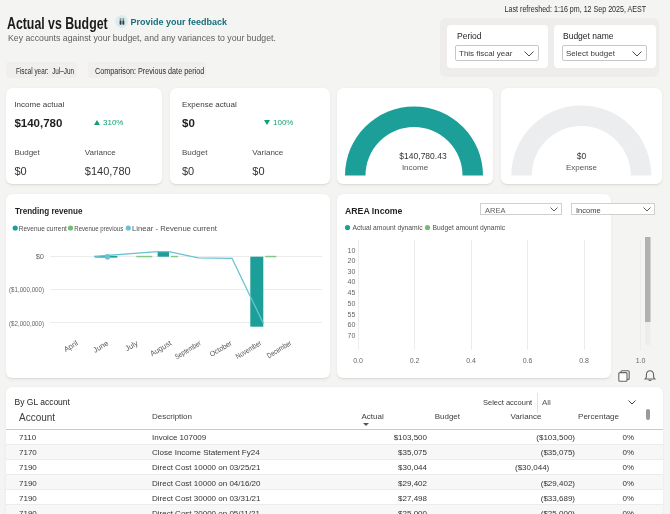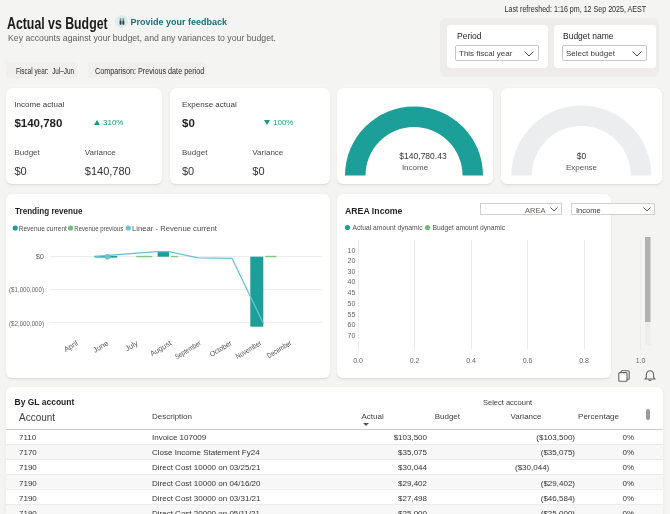--- a/index.html
+++ b/index.html
@@ -129,21 +129,21 @@
       <text transform="translate(226.5,150.5) rotate(-31)" textLength="24.5" lengthAdjust="spacingAndGlyphs">October</text>
       <text transform="translate(256,150.5) rotate(-31)" textLength="28.5" lengthAdjust="spacingAndGlyphs">November</text>
       <text transform="translate(286,150.5) rotate(-31)" textLength="27" lengthAdjust="spacingAndGlyphs">December</text>
     </g>
   </svg>
 </div>
 
 <div class="card" style="left:337px; top:194px; width:274px; height:184px;">
   <div class="abs" style="left:8px; top:10.5px; font-size:9.5px; font-weight:bold; color:#1f1f1f;"><span class="sx" style="transform:scaleX(0.92);">AREA Income</span></div>
   <div class="abs" style="left:143.4px; top:9.4px; width:82px; height:12px; border:1px solid #d2d0ce; background:#fff;">
-    <span style="position:absolute; left:3.6px; top:1.5px; font-size:7.5px; color:#605e5c;margin-left:40px;">AREA</span>
+    <span style="position:absolute; left:3.6px; top:1.5px; font-size:7.5px; color:#605e5c;">AREA</span>
     <svg style="position:absolute; right:3px; top:3px;" width="8" height="5" viewBox="0 0 8 5">
         <path d="M0.5 0.5 L4 4 L7.5 0.5" fill="none" stroke="#4a4a4a" stroke-width="0.9"></path>
       </svg>
   </div>
   <div class="abs" style="left:234.4px; top:9.4px; width:84px; height:12px; border:1px solid #d2d0ce; background:#fff;">
     <span style="position:absolute; left:3.6px; top:1.5px; font-size:7.5px; color:#3b3a39;">Income</span>
     <svg style="position:absolute; right:3px; top:3px;" width="8" height="5" viewBox="0 0 8 5">
         <path d="M0.5 0.5 L4 4 L7.5 0.5" fill="none" stroke="#4a4a4a" stroke-width="0.9"></path>
       </svg>
   </div>
@@ -181,22 +181,28 @@
       <text x="247" y="168.5">0.8</text>
       <text x="303.5" y="168.5">1.0</text>
     </g>
 
     <rect x="308" y="43" width="5.5" height="108" fill="#ededed"></rect>
     <rect x="308" y="43" width="5.5" height="85" fill="#b1b1b1"></rect>
   </svg>
 </div>
 
 <div class="card" style="left:6px; top:387px; width:657px; height:130px; border-radius:6px 6px 0 0;">
-  <div class="abs" style="left:8.5px; top:10px; font-size:8.5px; font-weight:bold; color:#1f1f1f;text-align:right;">By GL account</div>
+  <div class="abs" style="left:8.5px; top:10px; font-size:8.5px; font-weight:normal; color:#1f1f1f;text-align:right;">By GL account</div>
   <div class="abs" style="left:477px; top:10.5px; font-size:7.5px; color:#3b3b3b;">Select account</div>
+  <div class="abs" style="left:531px; top:6px; width:106px; height:20px; border-left:1px solid #e3e3e3;">
+    <span style="position:absolute; left:4px; top:5px; font-size:8px; color:#555;">All</span>
+    <svg style="position:absolute; left:89.7px; top:7px;" width="8" height="5" viewBox="0 0 8 5">
+        <path d="M0.5 0.5 L4 4 L7.5 0.5" fill="none" stroke="#4a4a4a" stroke-width="1"></path>
+      </svg>
+  </div>
 
   <div class="abs" style="left:13px; top:25px; font-size:10px; color:#404040;">Account</div>
   <div class="abs" style="left:146px; top:25px; font-size:8px; color:#404040;">Description</div>
   <div class="abs" style="left:355.5px; top:25px; font-size:8px; color:#404040;">Actual</div>
   <div class="abs" style="left:357px; top:36px; width:0; height:0; border-left:3px solid transparent; border-right:3px solid transparent; border-top:3.6px solid #555;"></div>
   <div class="abs" style="left:394px; top:25px; width:60px; text-align:right; font-size:8px; color:#404040;">Budget</div>
   <div class="abs" style="left:475.5px; top:25px; width:60px; text-align:right; font-size:8px; color:#404040;">Variance</div>
   <div class="abs" style="left:553px; top:25px; width:60px; text-align:right; font-size:8px; color:#404040;">Percentage</div>
   <div class="abs" style="left:0; top:41.5px; width:657px; border-top:1px solid #c9c9c9;"></div>
 
@@ -226,21 +232,21 @@
       <span style="position:absolute;left:13px;top:3.9px;">7190</span>
       <span style="position:absolute;left:146px;top:3.9px;">Direct Cost 10000 on 04/16/20</span>
       <span style="position:absolute;left:361px;top:3.9px;width:60px;text-align:right;">$29,402</span>
       <span style="position:absolute;left:509px;top:3.9px;width:60px;text-align:right;">($29,402)</span>
       <span style="position:absolute;left:568px;top:3.9px;width:60px;text-align:right;">0%</span>
     </div>
     <div style="position:relative; height:15.05px; border-bottom:1px solid #ececec; background:#fff;">
       <span style="position:absolute;left:13px;top:3.9px;">7190</span>
       <span style="position:absolute;left:146px;top:3.9px;">Direct Cost 30000 on 03/31/21</span>
       <span style="position:absolute;left:361px;top:3.9px;width:60px;text-align:right;">$27,498</span>
-      <span style="position:absolute;left:509px;top:3.9px;width:60px;text-align:right;">($46,584)</span>
+      <span style="position:absolute;left:509px;top:3.9px;width:60px;text-align:right;">($33,689)</span>
       <span style="position:absolute;left:568px;top:3.9px;width:60px;text-align:right;">0%</span>
     </div>
     <div style="position:relative; height:15.05px; background:#f7f7f7;">
       <span style="position:absolute;left:13px;top:3.9px;">7190</span>
       <span style="position:absolute;left:146px;top:3.9px;">Direct Cost 20000 on 05/11/21</span>
       <span style="position:absolute;left:361px;top:3.9px;width:60px;text-align:right;">$25,000</span>
       <span style="position:absolute;left:509px;top:3.9px;width:60px;text-align:right;">($25,000)</span>
       <span style="position:absolute;left:568px;top:3.9px;width:60px;text-align:right;">0%</span>
     </div>
   </div>

